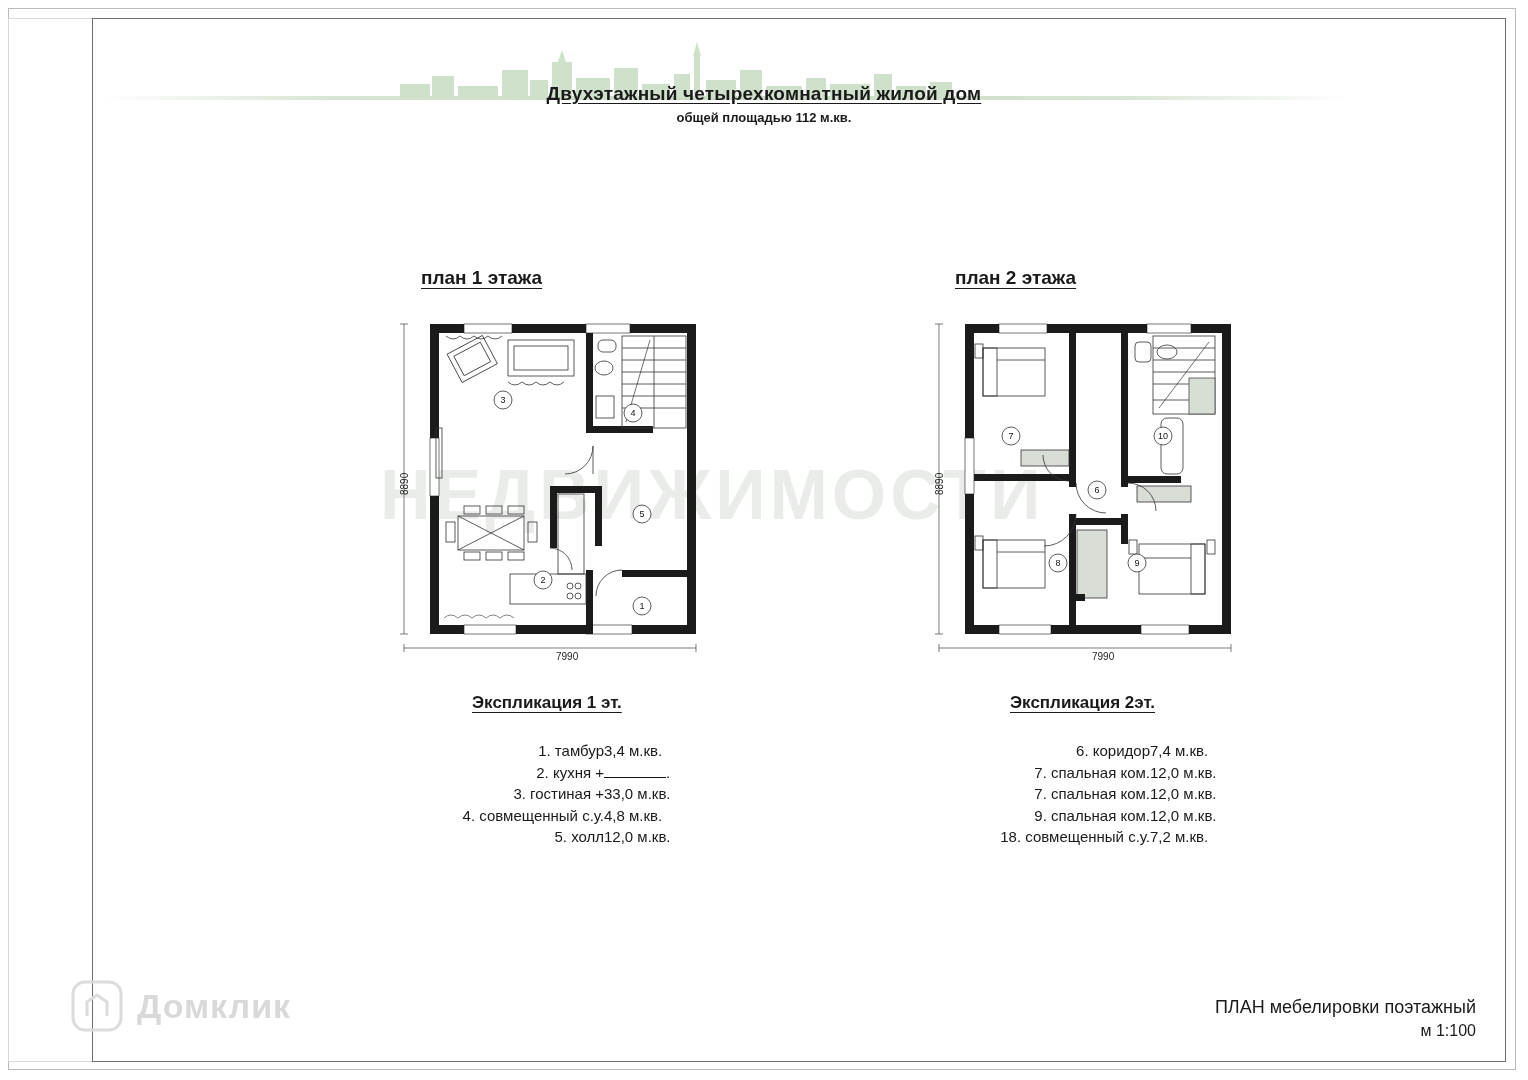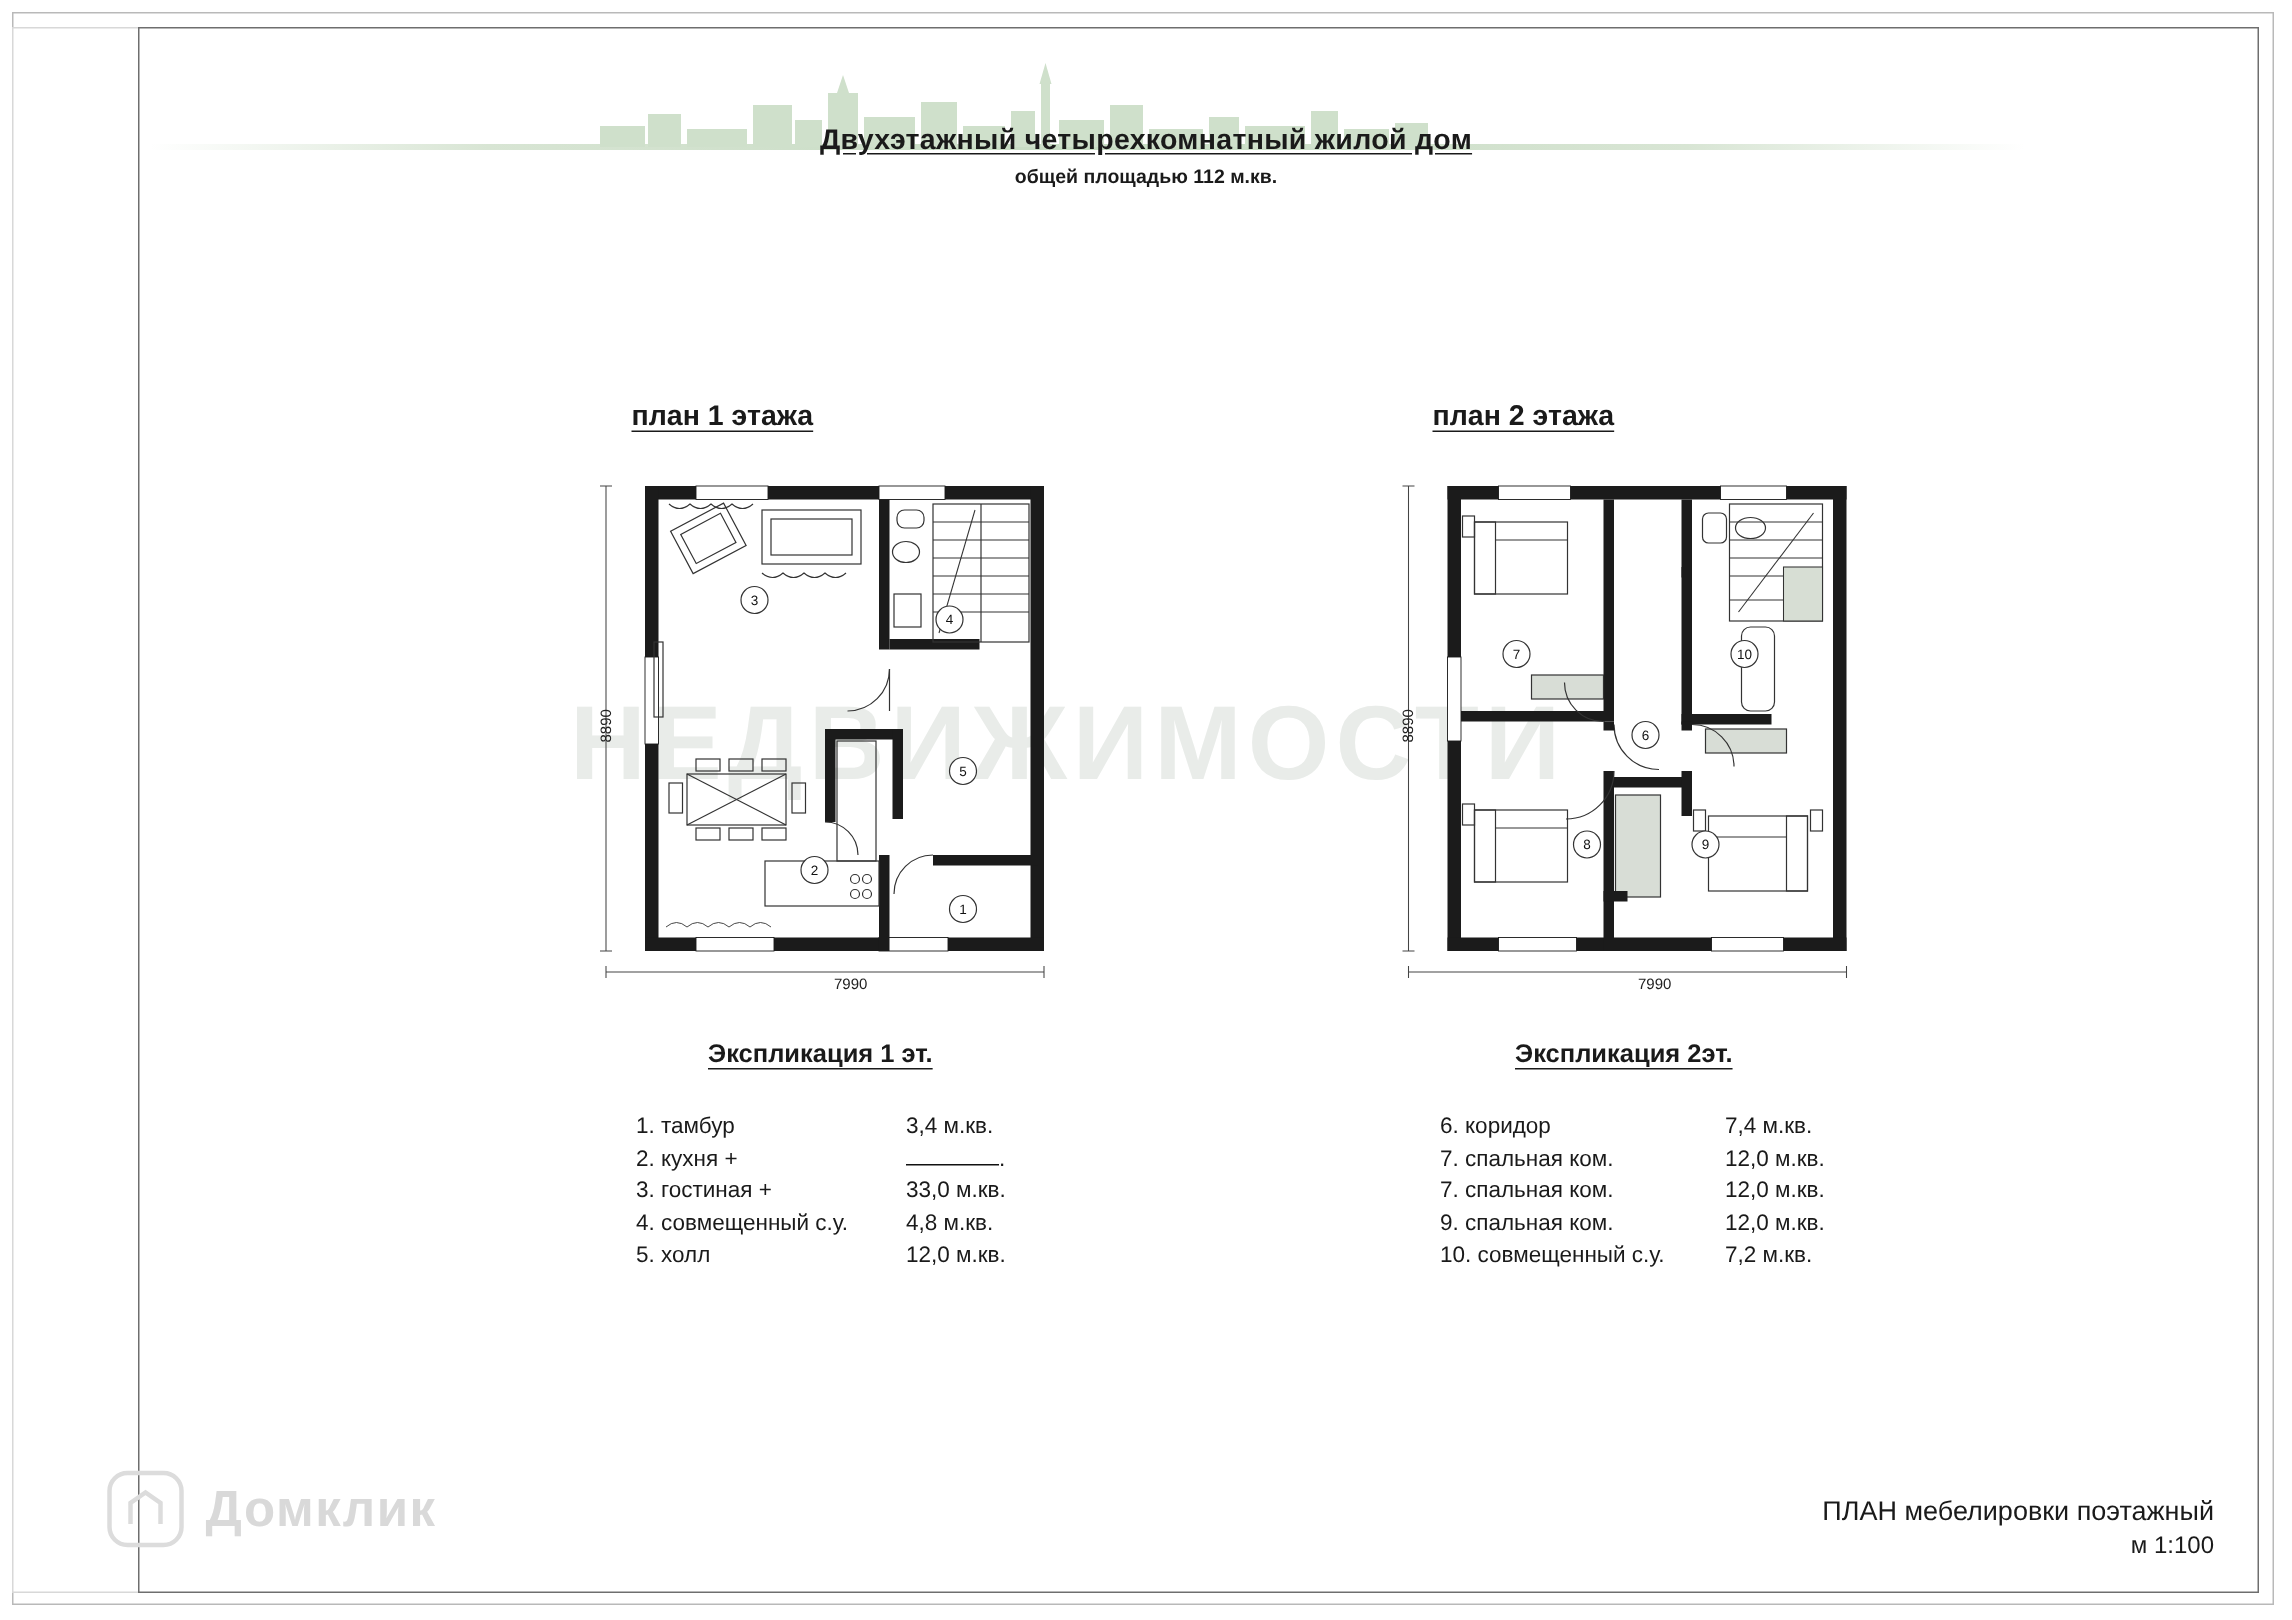--- a/index.html
+++ b/index.html
@@ -48,21 +48,21 @@
     position:absolute;font-size:17px;font-weight:bold;
     text-decoration:underline;text-underline-offset:4px;
   }
   #expl1-title{left:472px;top:693px;}
   #expl2-title{left:1010px;top:693px;}
 
   .expl-list{position:absolute;font-size:15px;line-height:21.5px;}
   #expl1{left:424px;top:740px;width:300px;}
   #expl2{left:960px;top:740px;width:310px;}
   .expl-row{display:flex;}
-  .expl-name{width:180px;}
+  .expl-name{width:180px;text-align:right;}
   .expl-area{width:110px;}
   #expl2 .expl-name{width:190px;}
   .rule{display:inline-block;width:62px;border-bottom:1px solid #111;height:11px;}
 
   .footer-line1{position:absolute;right:52px;bottom:62px;font-size:18px;}
   .footer-line1 .u{text-underline-offset:3px;}
   .footer-line2{position:absolute;right:52px;bottom:40px;font-size:16px;}
 
   
   .wm-text{
@@ -398,21 +398,21 @@
     </div>
     <div class="expl-row">
       <span class="expl-name">7.  спальная ком.</span>
       <span class="expl-area">12,0 м.кв.</span>
     </div>
     <div class="expl-row">
       <span class="expl-name">9.  спальная ком.</span>
       <span class="expl-area">12,0 м.кв.</span>
     </div>
     <div class="expl-row">
-      <span class="expl-name">10. совмещенный с.у.</span>
+      <span class="expl-name">18. совмещенный с.у.</span>
       <span class="expl-area">7,2 м.кв.</span>
     </div>
   </div>
 
   <div class="footer-line1">
     <span class="u">ПЛАН мебелировки поэтажный</span>
   </div>
   <div class="footer-line2">м  1:100</div>
 
   <div class="wm-brand">

